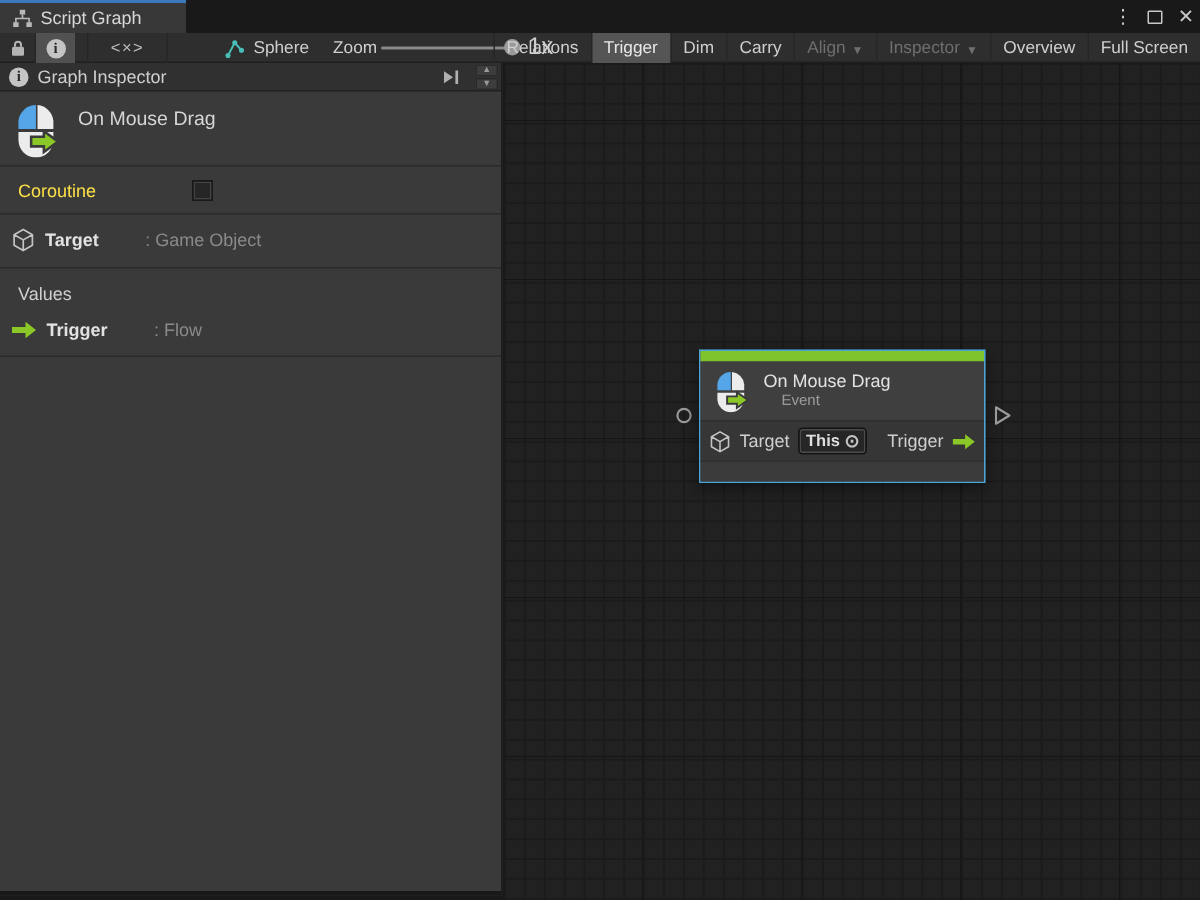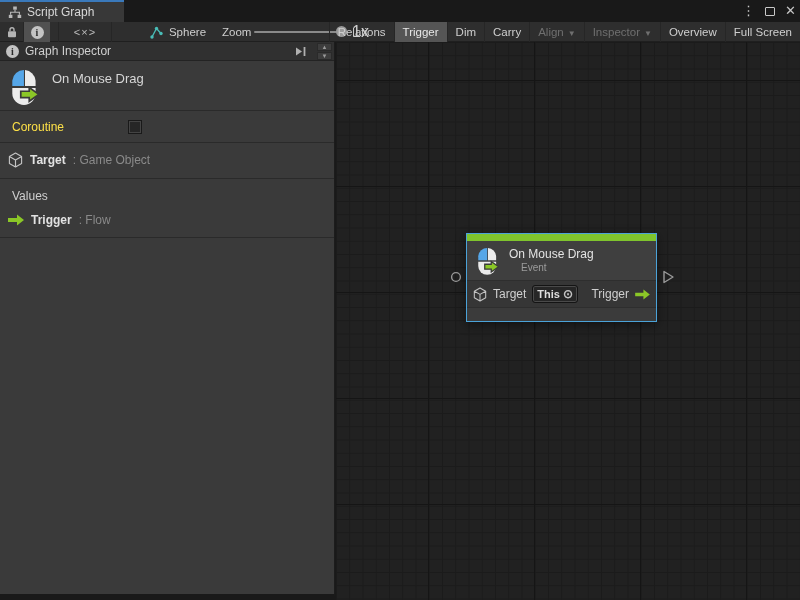--- a/index.html
+++ b/index.html
@@ -56,21 +56,21 @@
   .node-head-sect .ttl { font-size:13px; color:#d6d6d6; padding-top:2px; }
 
   .coroutine-row { display:flex; align-items:center; height:32px; padding:0 12px; }
   .coroutine-row .lbl { font-size:12px; color:#fde047; width:116px; }
   .checkbox { width:14px; height:14px; background:#262626; border:1px solid #191919; box-shadow:0 0 0 1px #444 inset; }
 
   .io-sect { padding:7px 0 8px 0; }
   .io-title { font-size:12px; color:#cfcfcf; padding:3px 12px 8px 12px; }
   .io-row { display:flex; align-items:center; gap:7px; padding:2px 8px; font-size:12px; }
   .io-row .nm { color:#e2e2e2; font-weight:bold; }
-  .io-row .tp { color:#8a8a8a; }
+  .io-row .tp { color:#8a8a8a;margin-left:24px; }
 
   
   .canvas { position:absolute; left:336px; top:42px; width:464px; height:558px; background:#212121;
     background-image:
       linear-gradient(#151515 1px, transparent 1px),
       linear-gradient(90deg, #151515 1px, transparent 1px),
       linear-gradient(#1b1b1b 1px, transparent 1px),
       linear-gradient(90deg, #1b1b1b 1px, transparent 1px);
     background-size:106px 106px, 106px 106px, 13.25px 13.25px, 13.25px 13.25px;
     background-position:92px 38px, 92px 38px, 0 0, 0 0; }

